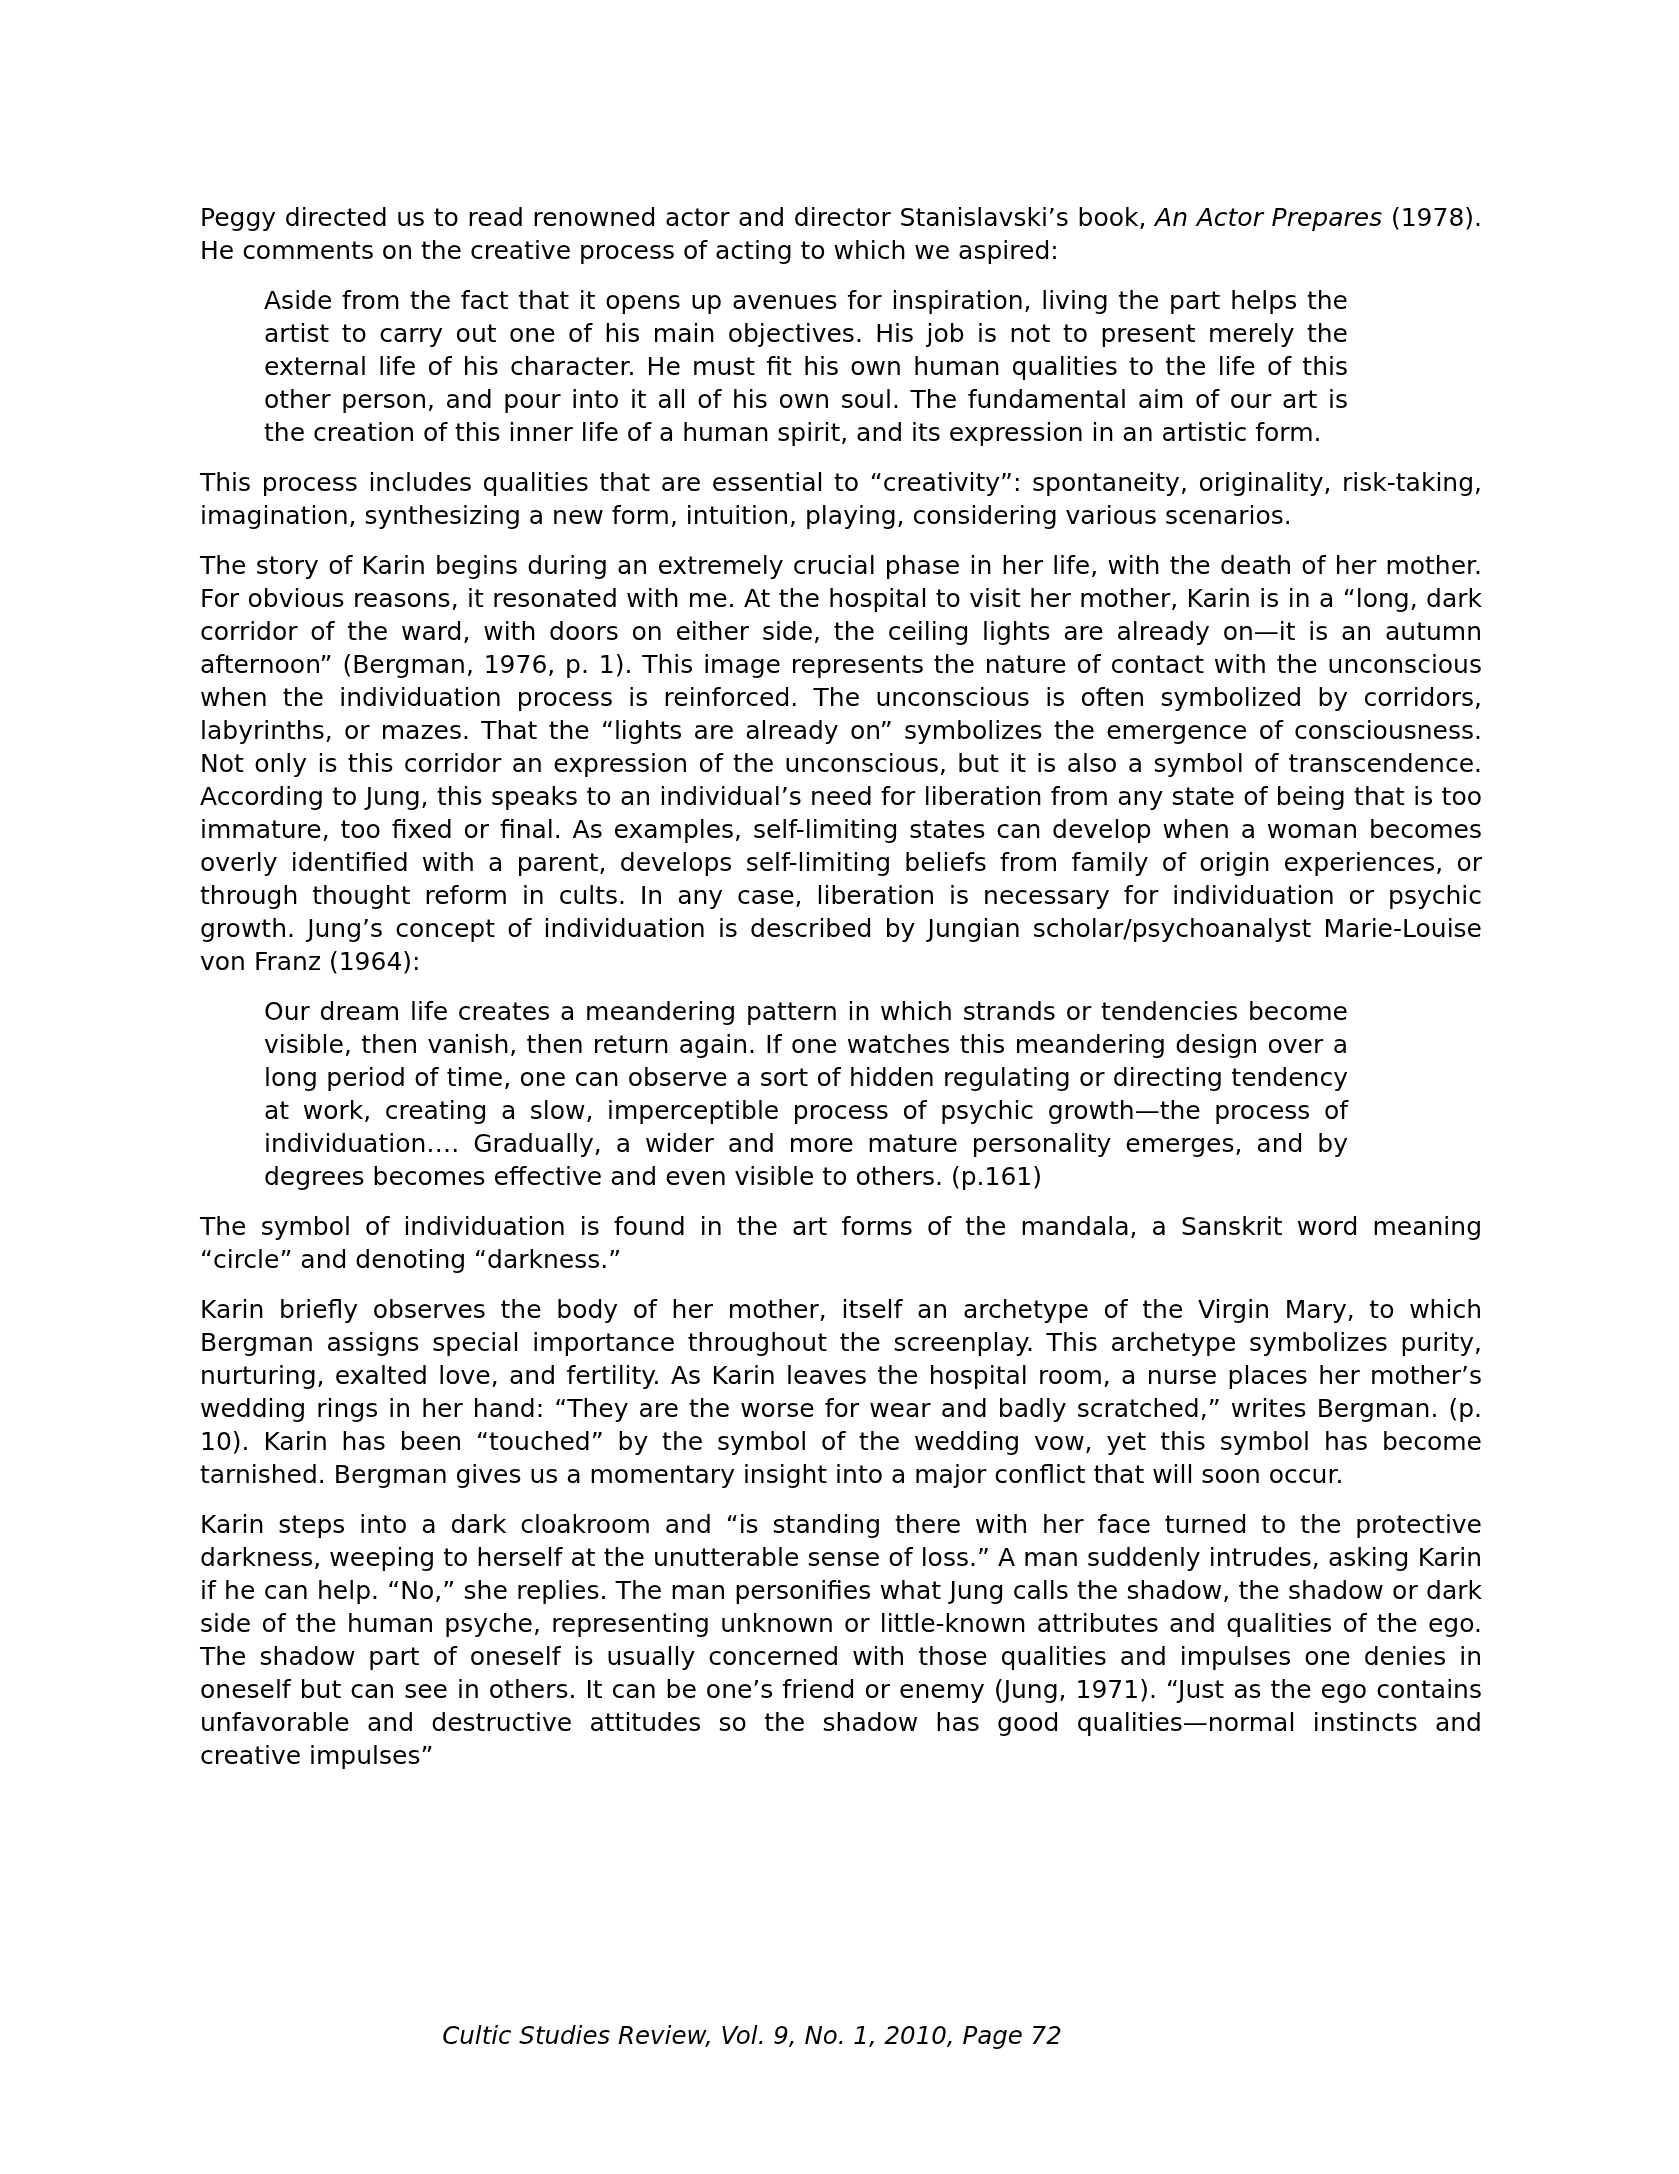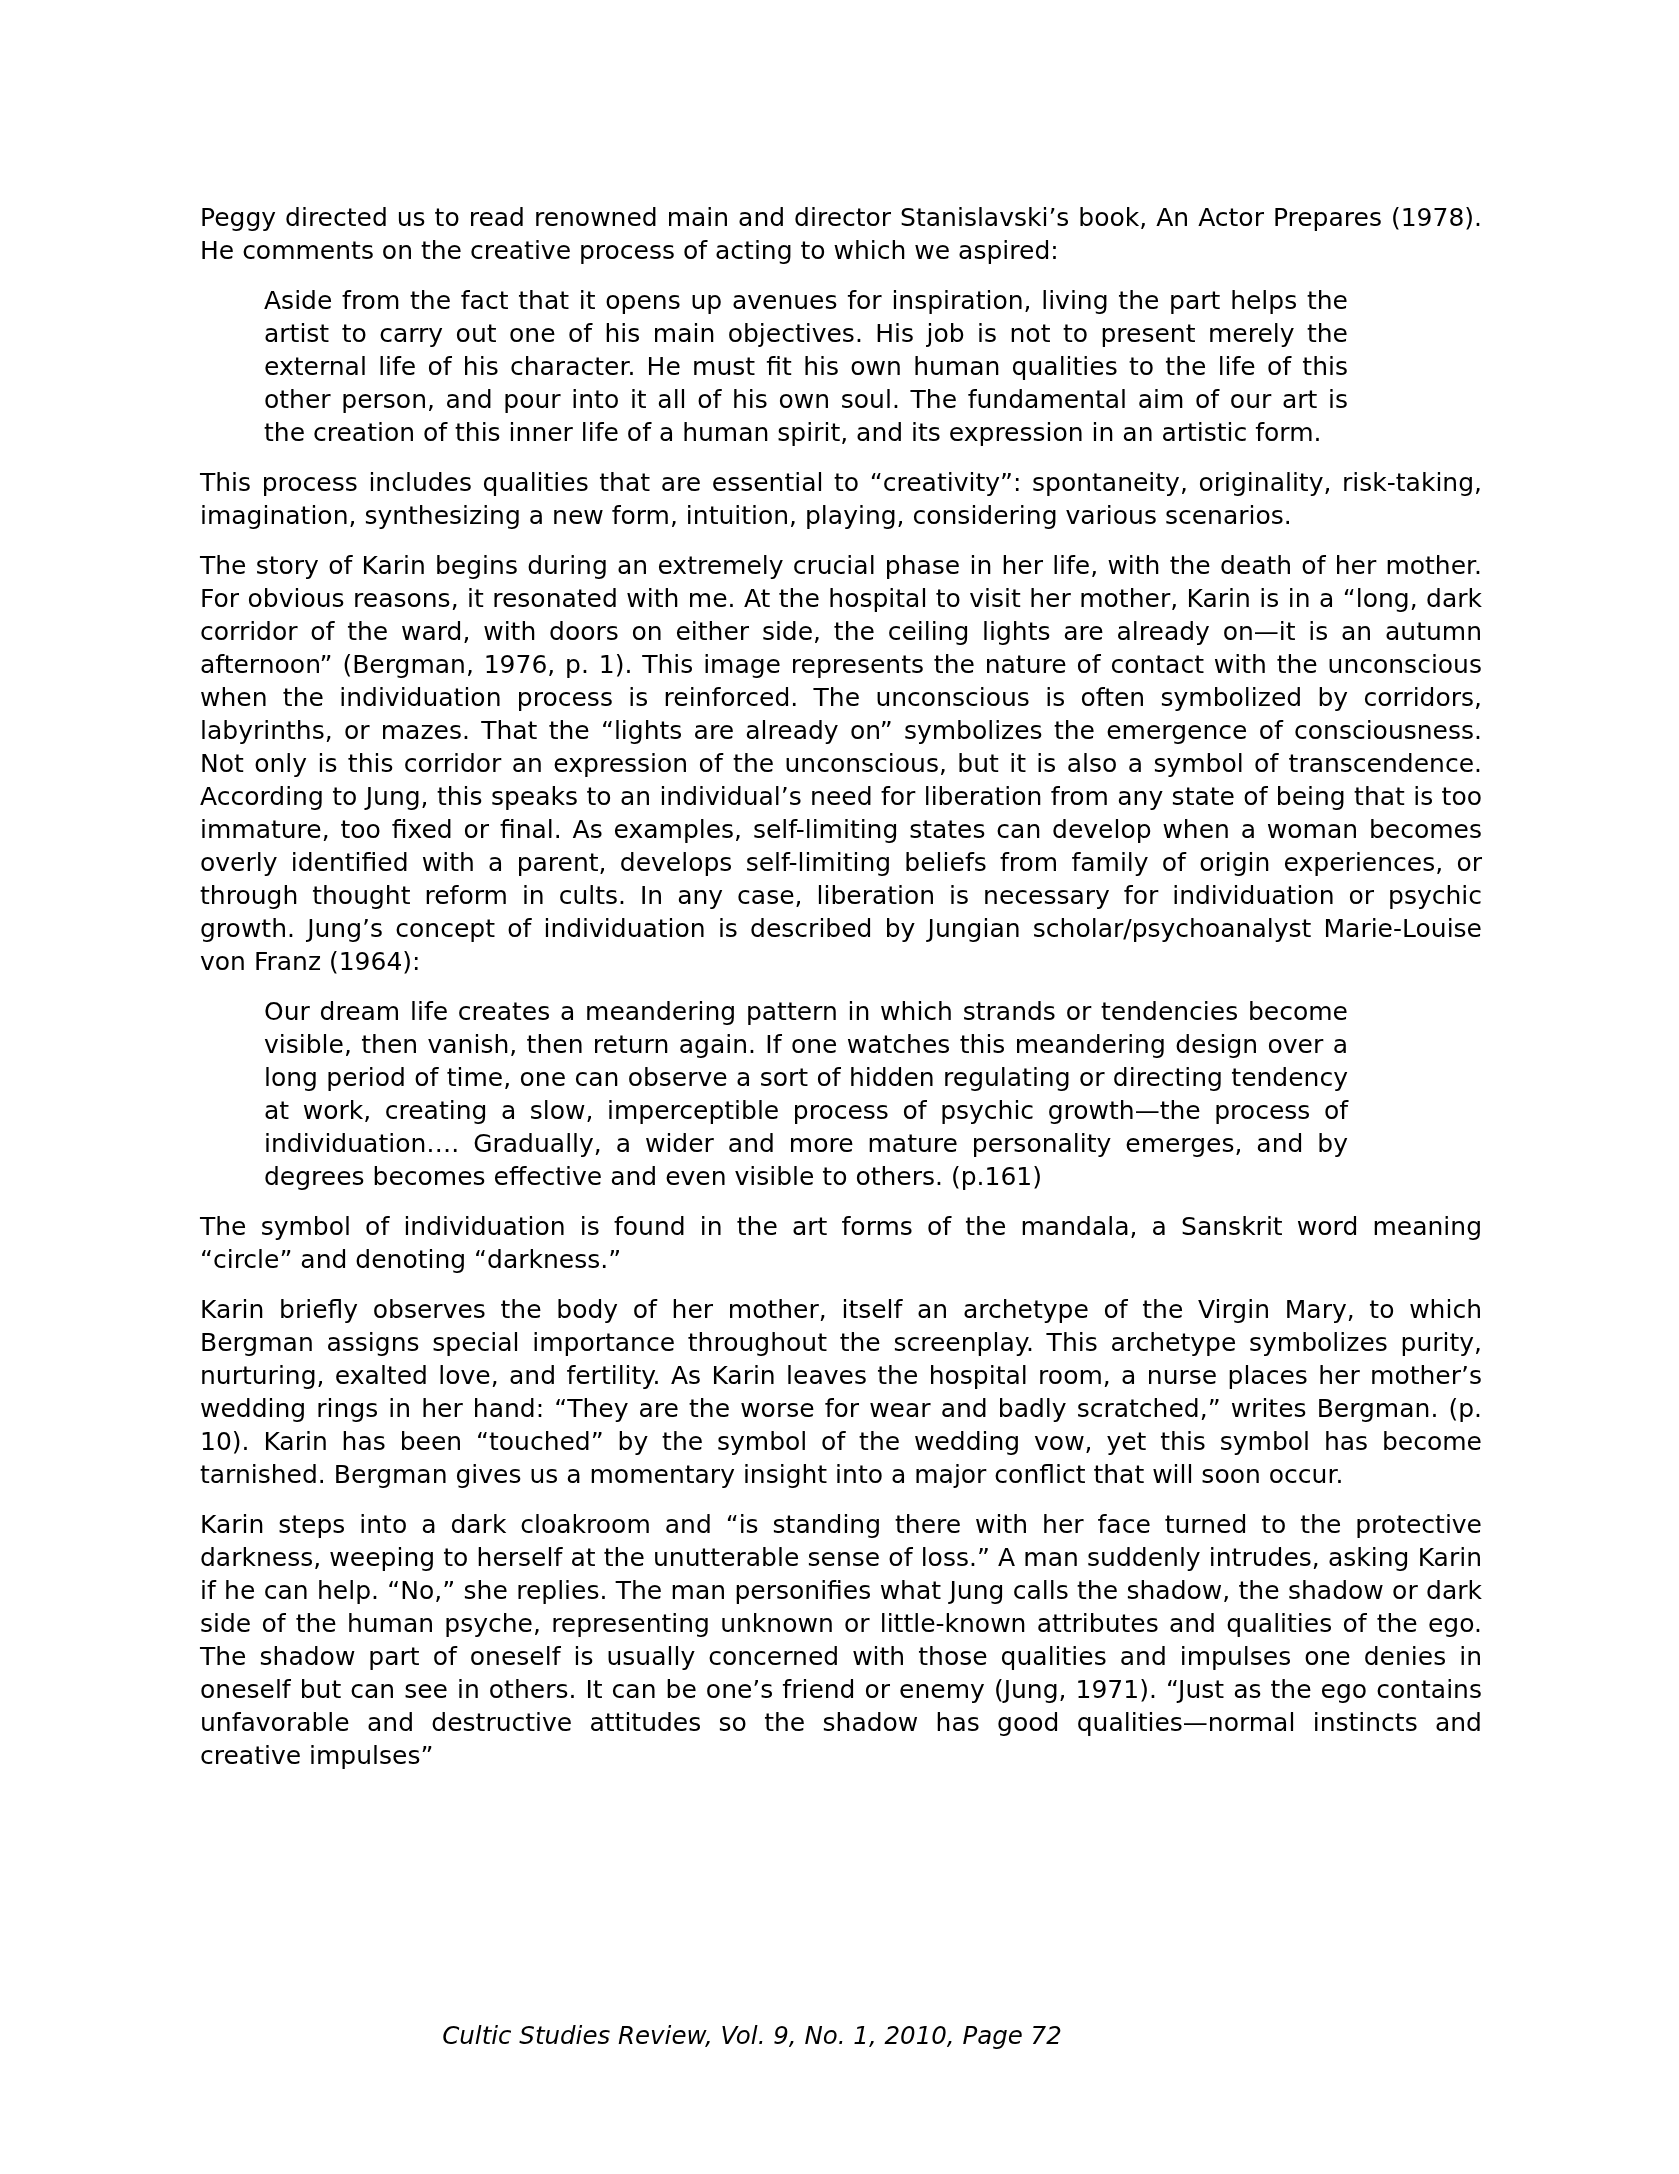--- a/index.html
+++ b/index.html
@@ -34,40 +34,41 @@
     color: #000000;
   }
   .content p {
     margin: 0 0 17px 0;
   }
   .content blockquote {
     margin: 0 134px 17px 64px;
     padding: 0;
   }
   .book-title {
+    font-style: italic;
   }
   .page-footer {
     position: absolute;
     left: 0;
     top: 2020px;
     width: 1504px;
     text-align: center;
     font-style: italic;
     font-size: 24.5px;
     line-height: 32px;
     color: #000000;
   }
 </style>
 </head>
 <body>
 
 <div class="page">
   <div class="content">
 
-    <p><span>Peggy directed us to read renowned main and director Stanislavski’s book, </span><span class="book-title">An Actor Prepares</span><span> (1978). He comments on the creative process of acting to which we aspired:</span></p>
+    <p><span>Peggy directed us to read renowned actor and director Stanislavski’s book, </span><span class="book-title">An Actor Prepares</span><span> (1978). He comments on the creative process of acting to which we aspired:</span></p>
 
     <blockquote>Aside from the fact that it opens up avenues for inspiration, living the part helps the artist to carry out one of his main objectives. His job is not to present merely the external life of his character. He must fit his own human qualities to the life of this other person, and pour into it all of his own soul. The fundamental aim of our art is the creation of this inner life of a human spirit, and its expression in an artistic form.</blockquote>
 
     <p>This process includes qualities that are essential to “creativity”: spontaneity, originality, risk-taking, imagination, synthesizing a new form, intuition, playing, considering various scenarios.</p>
 
     <p>The story of Karin begins during an extremely crucial phase in her life, with the death of her mother. For obvious reasons, it resonated with me. At the hospital to visit her mother, Karin is in a “long, dark corridor of the ward, with doors on either side, the ceiling lights are already on—it is an autumn afternoon” (Bergman, 1976, p. 1). This image represents the nature of contact with the unconscious when the individuation process is reinforced. The unconscious is often symbolized by corridors, labyrinths, or mazes. That the “lights are already on” symbolizes the emergence of consciousness. Not only is this corridor an expression of the unconscious, but it is also a symbol of transcendence. According to Jung, this speaks to an individual’s need for liberation from any state of being that is too immature, too fixed or final. As examples, self-limiting states can develop when a woman becomes overly identified with a parent, develops self-limiting beliefs from family of origin experiences, or through thought reform in cults. In any case, liberation is necessary for individuation or psychic growth. Jung’s concept of individuation is described by Jungian scholar/psychoanalyst Marie-Louise von Franz (1964):</p>
 
     <blockquote>Our dream life creates a meandering pattern in which strands or tendencies become visible, then vanish, then return again. If one watches this meandering design over a long period of time, one can observe a sort of hidden regulating or directing tendency at work, creating a slow, imperceptible process of psychic growth—the process of individuation…. Gradually, a wider and more mature personality emerges, and by degrees becomes effective and even visible to others. (p.161)</blockquote>
 
     <p>The symbol of individuation is found in the art forms of the mandala, a Sanskrit word meaning “circle” and denoting “darkness.”</p>

